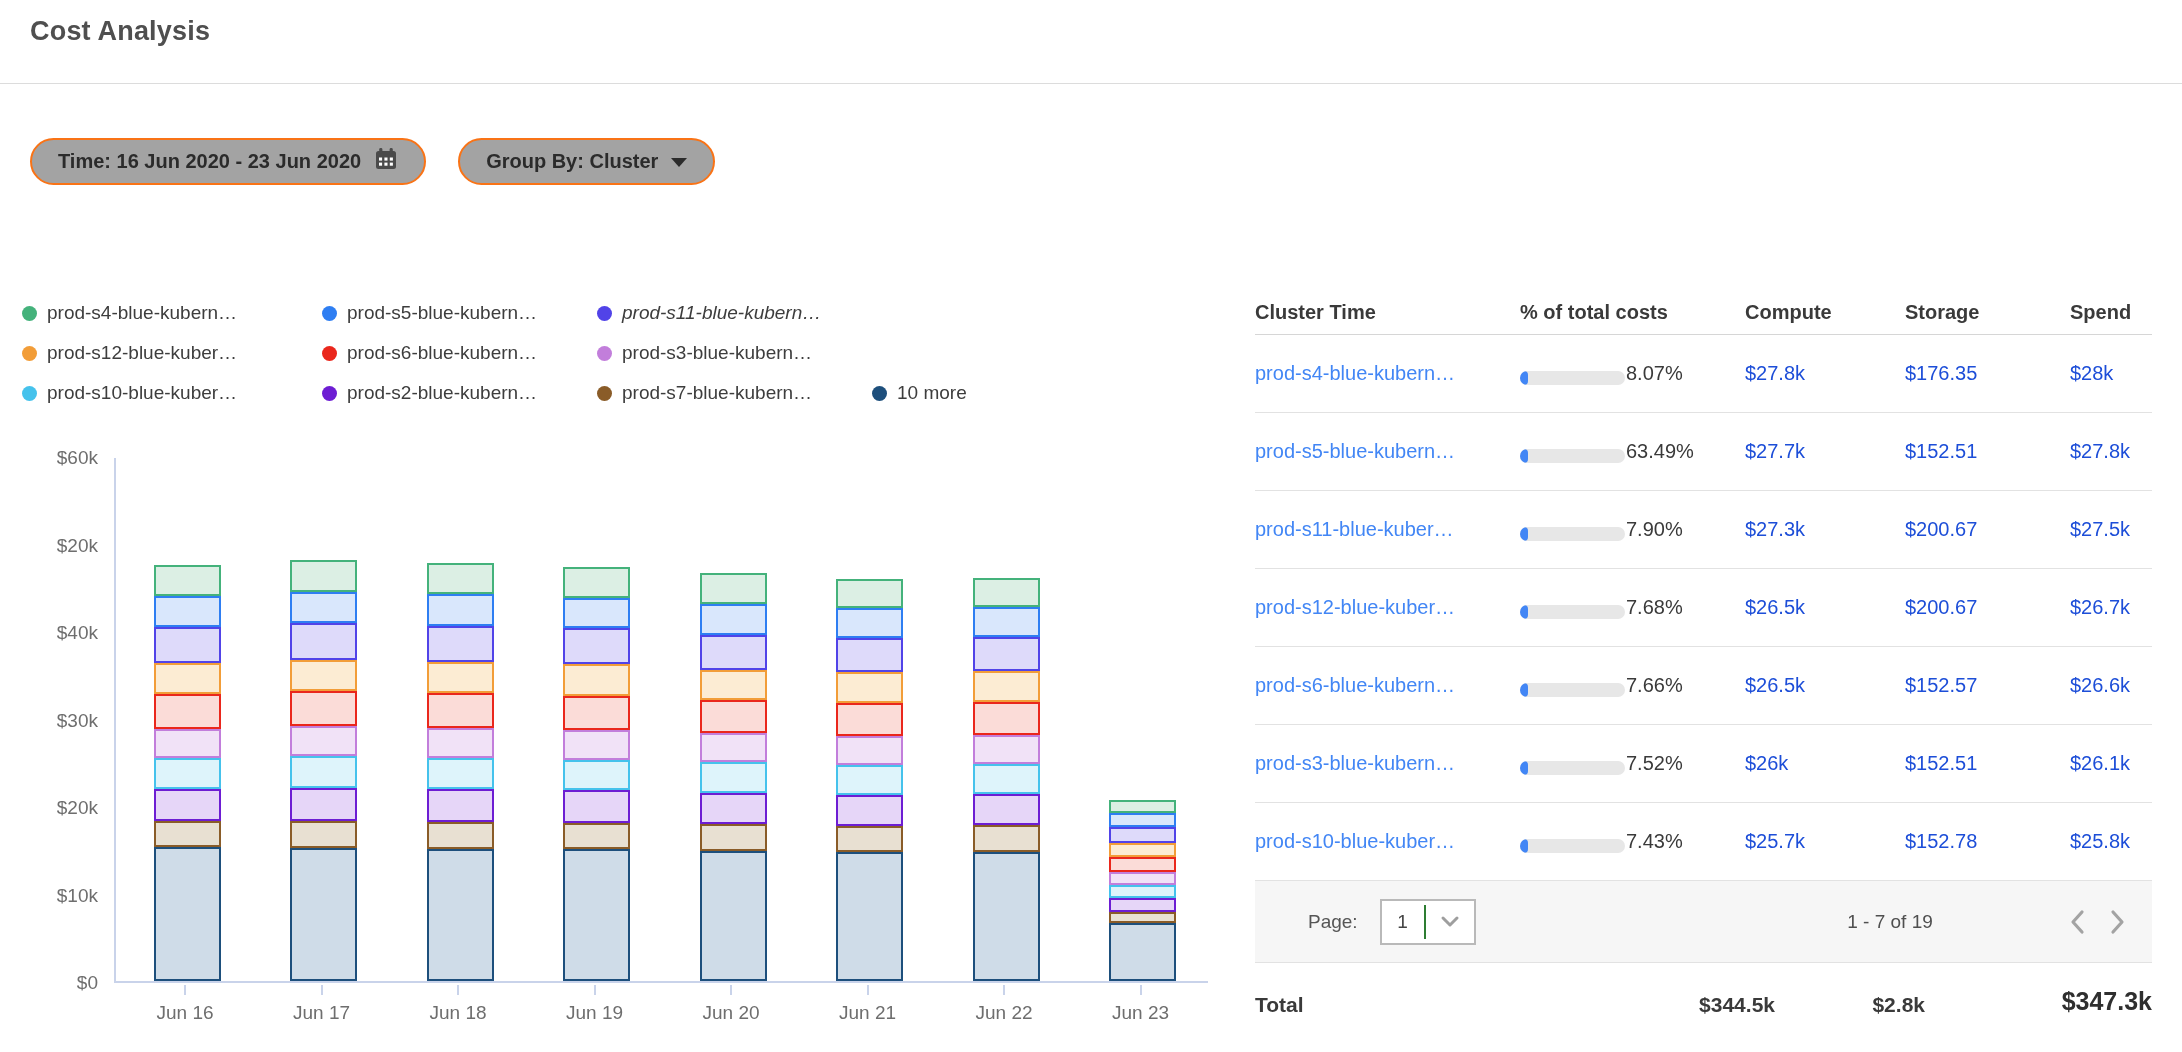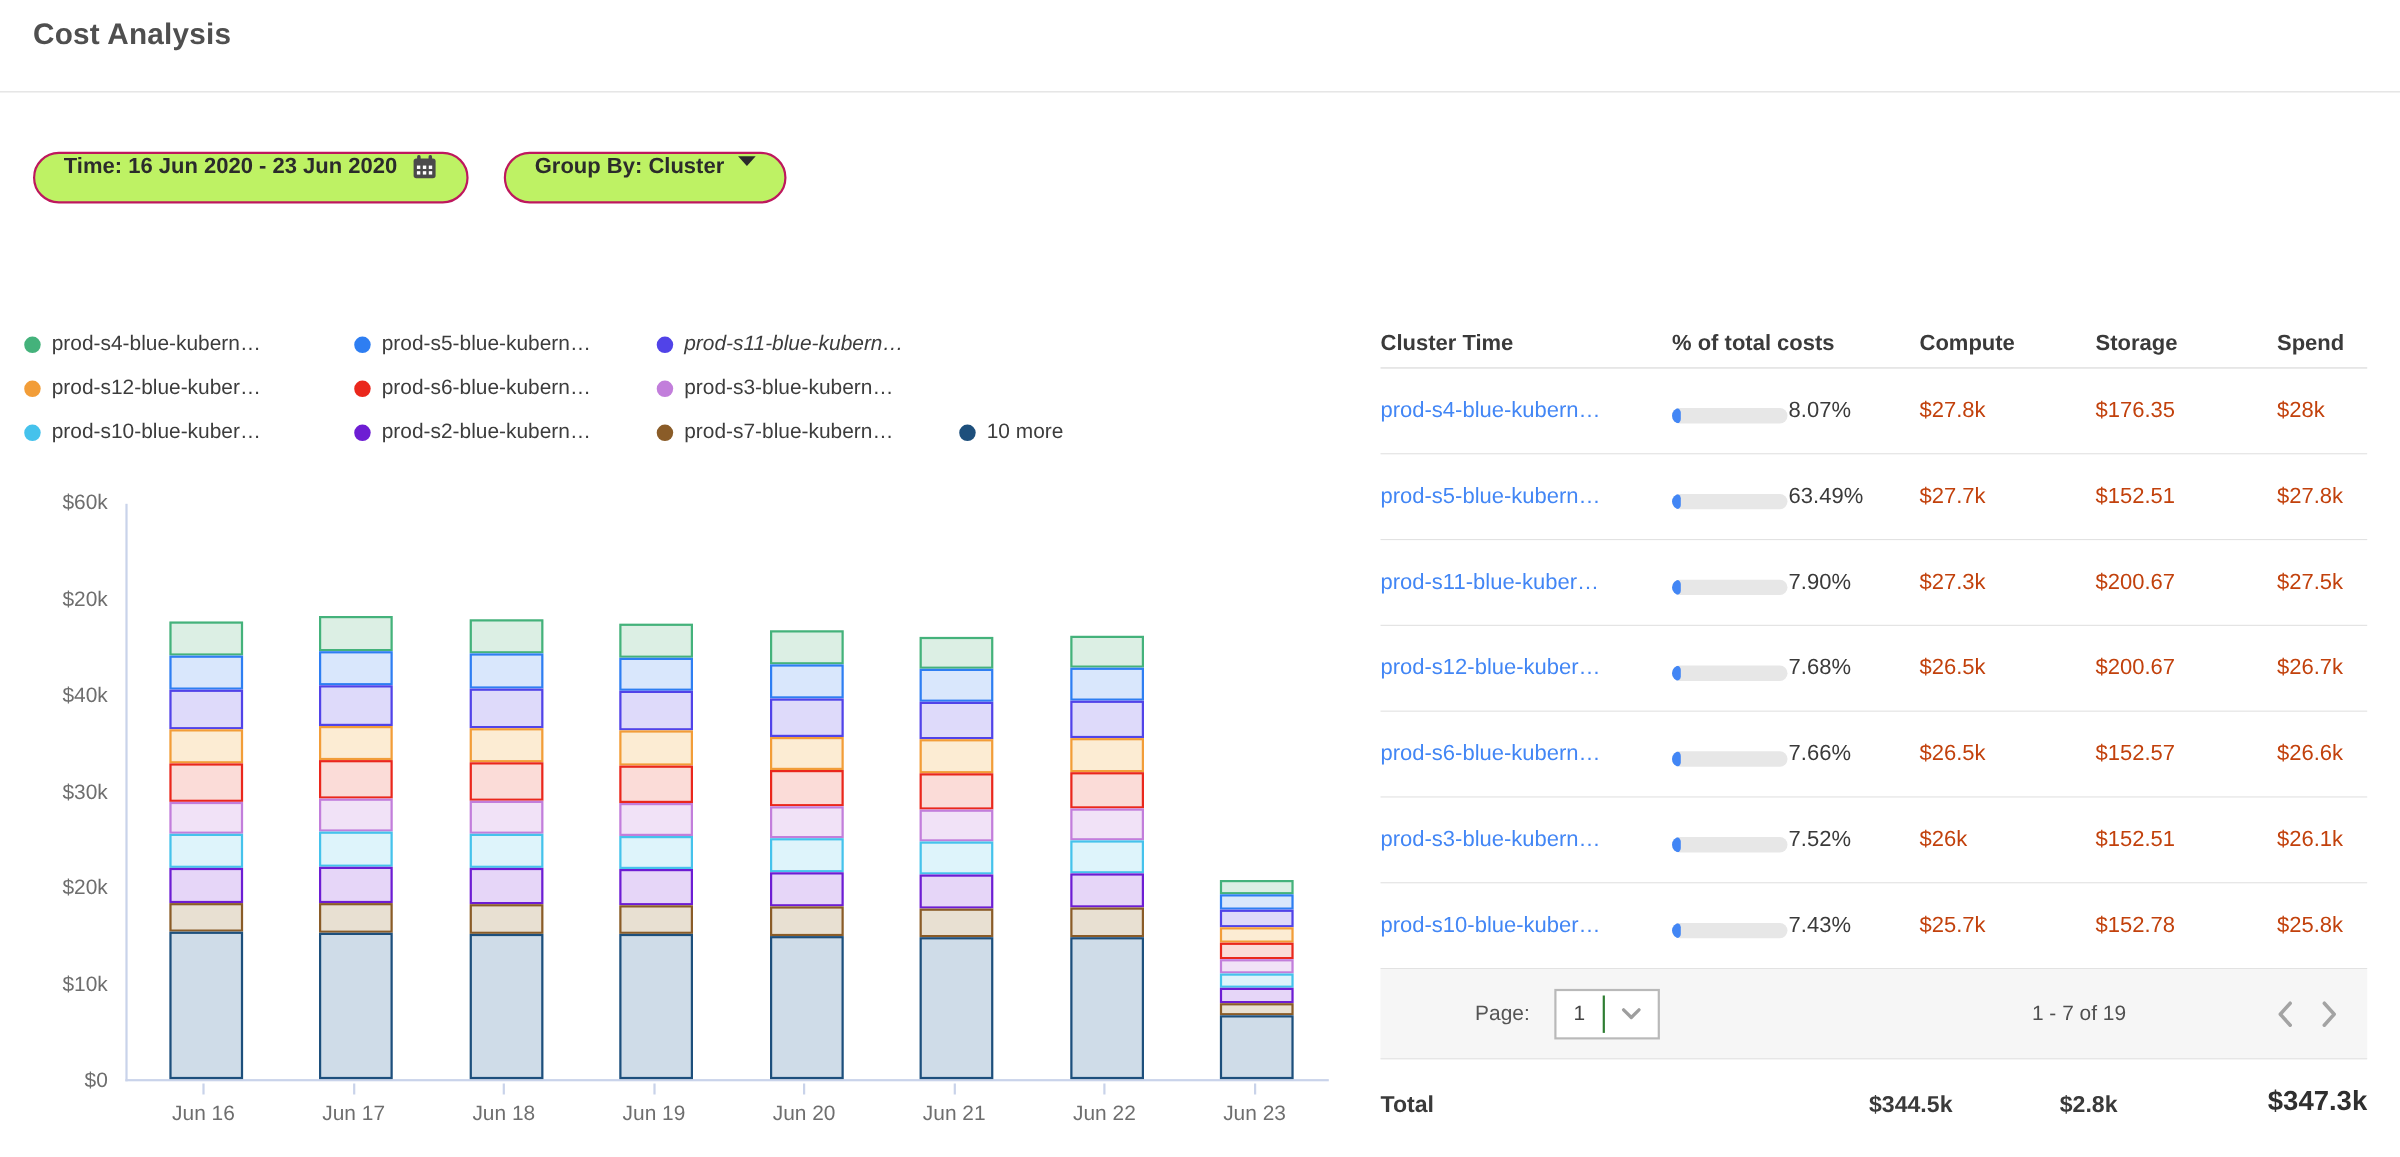--- a/index.html
+++ b/index.html
@@ -6,22 +6,22 @@
   html,body { background:#fff; }
   body { font-family: "Liberation Sans", "DejaVu Sans", sans-serif; }
   .page { position: relative; width: 2182px; height: 1052px; background:#fff; overflow:hidden;border-radius:15px; }
 
   
   .app-header { position:absolute; top:0; left:0; right:0; height:84px; border-bottom:1px solid #dcdcdc; }
   .page-title { position:absolute; left:30px; top:16px; font-size:27px; font-weight:600; color:#4f4f4f; letter-spacing:.2px; }
 
   
   .filters { position:absolute; top:138px; left:30px; display:flex; gap:32px; }
-  .pill { height:47px; display:flex; align-items:flex-start; gap:13px; padding:0 26px;
-          border:2px solid #be185d; border-radius:24px; background:#bef264;
+  .pill { height:47px; display:flex; align-items:center; gap:13px; padding:0 26px;
+          border:2px solid #f97316; border-radius:24px; background:#a3a3a3;
           font-size:20px; font-weight:700; color:#2b2b2b; cursor:pointer; }
   .caret-down { width:0; height:0; border-left:8px solid transparent; border-right:8px solid transparent; border-top:9px solid #2b2b2b; margin-top:2px; }
   .cal-icon { width:24px; height:24px; }
 
   
   .legend { position:absolute; left:22px; top:293px; display:grid;
             grid-template-columns:300px 275px 275px 180px; grid-auto-rows:40px; align-items:center; }
   .legend-item { display:flex; align-items:center; gap:10px; font-size:19px; color:#3d3d3d; cursor:pointer; }
   .legend-dot { width:15px; height:15px; border-radius:50%; flex:0 0 15px; }
 
@@ -34,29 +34,29 @@
   .x-label { position:absolute; width:140px; text-align:center; font-size:19px; color:#6e6e6e; top:1002px; }
   .x-tick { position:absolute; top:985px; width:2px; height:10px; background:#c9d3ea; }
 
   
   .table-panel { position:absolute; left:1255px; top:290px; width:897px; }
   .t-grid { display:grid; grid-template-columns:265px 225px 160px 165px 1fr; align-items:center; }
   .t-head { height:45px; border-bottom:1px solid #d6d6d6; }
   .t-head > div { font-size:20px; font-weight:700; color:#3a3a3a; }
   .t-row { height:78px; border-bottom:1px solid #e2e2e2; }
   .cell-link { font-size:20px; color:#4286f5; cursor:pointer; white-space:nowrap; overflow:hidden; }
-  .cell-val { font-size:20px; color:#c2410c; }
+  .cell-val { font-size:20px; color:#1d4ed8; }
   .pct-cell { display:flex; align-items:flex-end; gap:1px; }
   .pct-track { width:105px; height:14px; background:#e7e7e7; border-radius:8px; overflow:hidden; }
   .pct-fill { height:100%; background:#4286f5; border-radius:8px; }
   .pct-text { font-size:20px; color:#3a3a3a; }
 
   .pagination { height:82px; background:#f6f6f6; border-bottom:1px solid #e2e2e2;
                 display:flex; align-items:center; position:relative; }
-  .page-label { margin-left:86px; font-size:19px; color:#555; }
+  .page-label { margin-left:53px; font-size:19px; color:#555; }
   .page-select { margin-left:22px; width:96px; height:46px; background:#fff; border:2px solid #b9b9b9;
                  display:flex; align-items:center; cursor:pointer; }
   .page-select .val { width:42px; text-align:center; font-size:19px; color:#444; }
   .page-select .green-div { width:2px; height:34px; background:#2e7d32; }
   .page-select svg { margin:0 auto; }
   .range-text { position:absolute; left:565px; width:140px; text-align:center; font-size:19px; color:#4f4f4f; }
   .pg-btn { position:absolute; background:none; border:none; cursor:pointer; padding:0; line-height:0; }
   .pg-prev { left:810px; }
   .pg-next { right:22px; }
 

